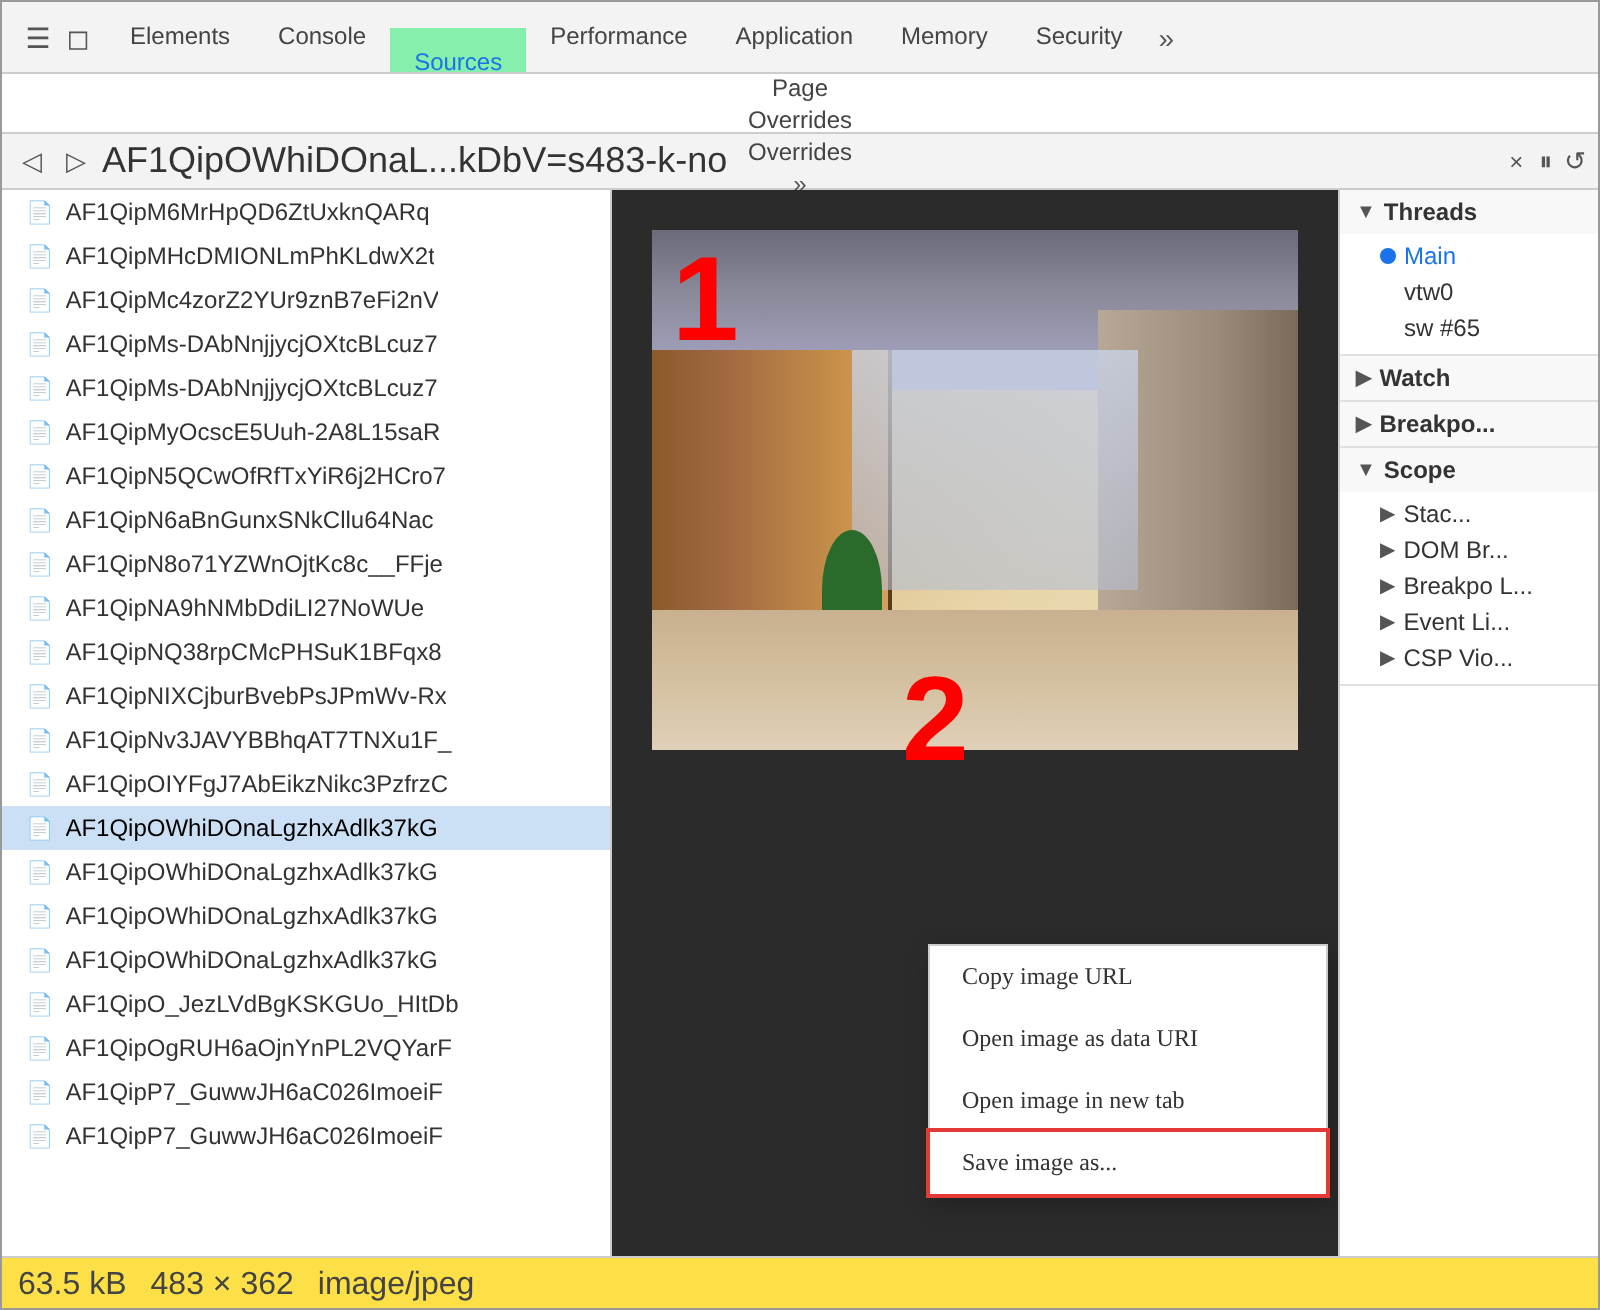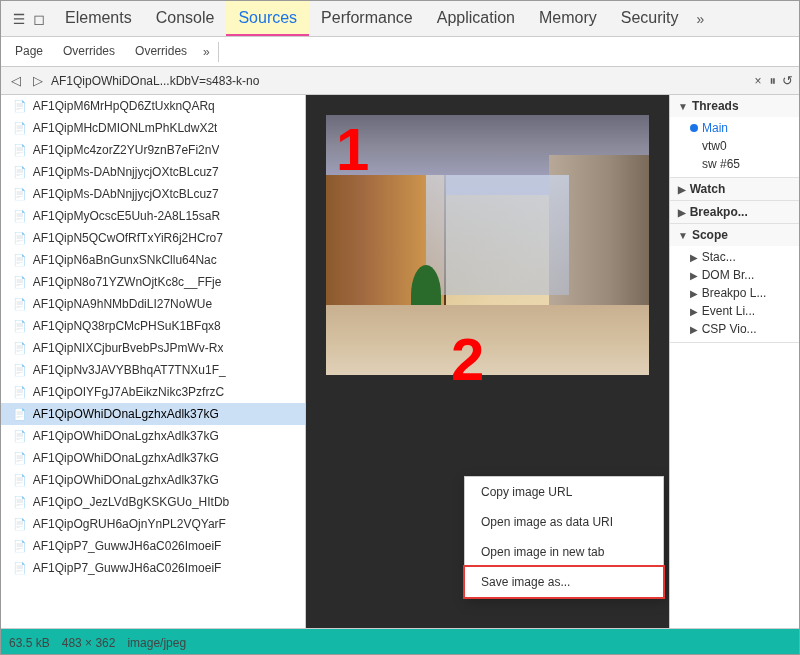--- a/index.html
+++ b/index.html
@@ -41,49 +41,51 @@
     .tabs-nav {
       display: flex;
       align-items: stretch;
       height: 100%;
       overflow: hidden;
     }
     .tab-item {
       padding: 0 12px;
       display: flex;
       align-items: center;
-      font-size: 16px;
+      font-size: 12px;
       color: #444;
       cursor: pointer;
       border-bottom: 2px solid transparent;
       white-space: nowrap;
       height: 100%;
     }
     .tab-item.active {
       color: #1a73e8;
       border-bottom: 2px solid #ec4899;
-      background: #fef9c3;
+      background: #86efac;
+      margin-top: 13px;
     }
     .tab-more {
       padding: 0 6px;
       display: flex;
       align-items: center;
       font-size: 14px;
       color: #555;
       cursor: pointer;
     }
 
     
     .sub-toolbar {
       display: flex;
       align-items: center;
       background: #fff;
       border-bottom: 1px solid #ccc;
       height: 30px;
       padding: 0 4px;
+      flex-direction: column;
     }
     .sub-tab {
       padding: 0 10px;
       display: flex;
       align-items: center;
       height: 100%;
       font-size: 12px;
       color: #444;
       cursor: pointer;
       border-bottom: 2px solid transparent;
@@ -118,21 +120,21 @@
       height: 18px;
       display: flex;
       align-items: center;
       justify-content: center;
       font-size: 13px;
       color: #555;
       cursor: pointer;
     }
     .url-filename {
       flex: 1;
-      font-size: 12px;
+      font-size: 18px;
       color: #333;
       white-space: nowrap;
       overflow: hidden;
       text-overflow: ellipsis;
     }
     .url-close {
       font-size: 12px;
       color: #555;
       cursor: pointer;
       padding: 0 4px;
@@ -294,20 +296,21 @@
       bottom: 30px;
       right: 5px;
       min-width: 200px;
     }
     .context-menu-item {
       padding: 8px 16px;
       font-size: 12px;
       color: #333;
       cursor: pointer;
       white-space: nowrap;
+      font-family: Liberation Serif, serif;
     }
     .context-menu-item.highlighted {
       background: #fff;
       outline: 2px solid #e53935;
     }
 
     
     .right-panel {
       width: 130px;
       min-width: 130px;
@@ -366,26 +369,26 @@
       overflow: hidden;
       text-overflow: ellipsis;
       white-space: nowrap;
       max-width: 95px;
     }
 
     
     .status-bar {
       display: flex;
       align-items: center;
-      background: #14b8a6;
+      background: #fde047;
       border-top: 1px solid #ccc;
       height: 28px;
       padding: 0 8px;
       gap: 12px;
-      font-size: 12px;
+      font-size: 16px;
       color: #444;
     }
     .status-size { }
     .status-dims { }
     .status-type { }
   </style>
 </head>
 <body>
 
 <div class="devtools-toolbar">

